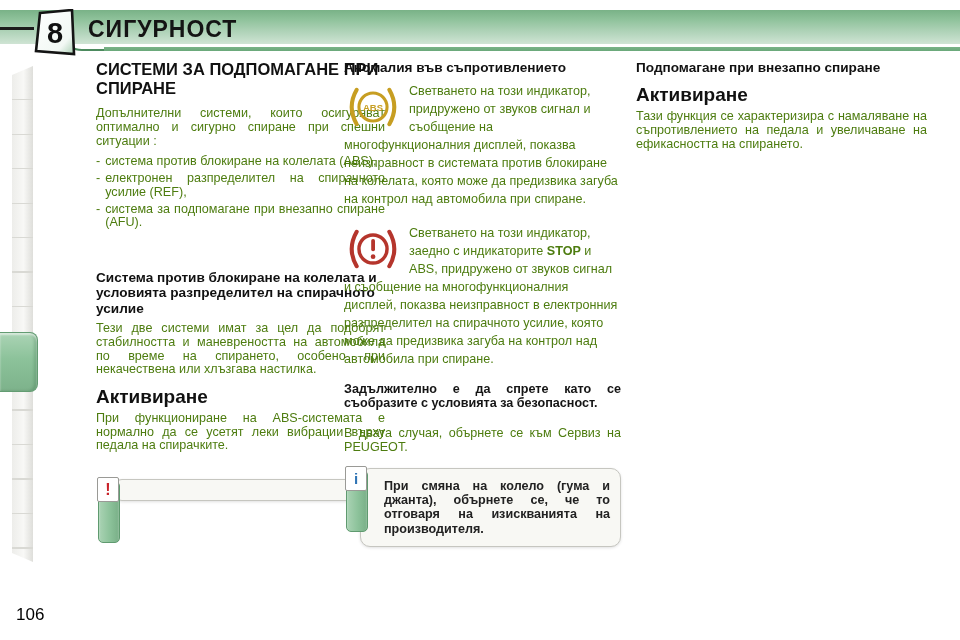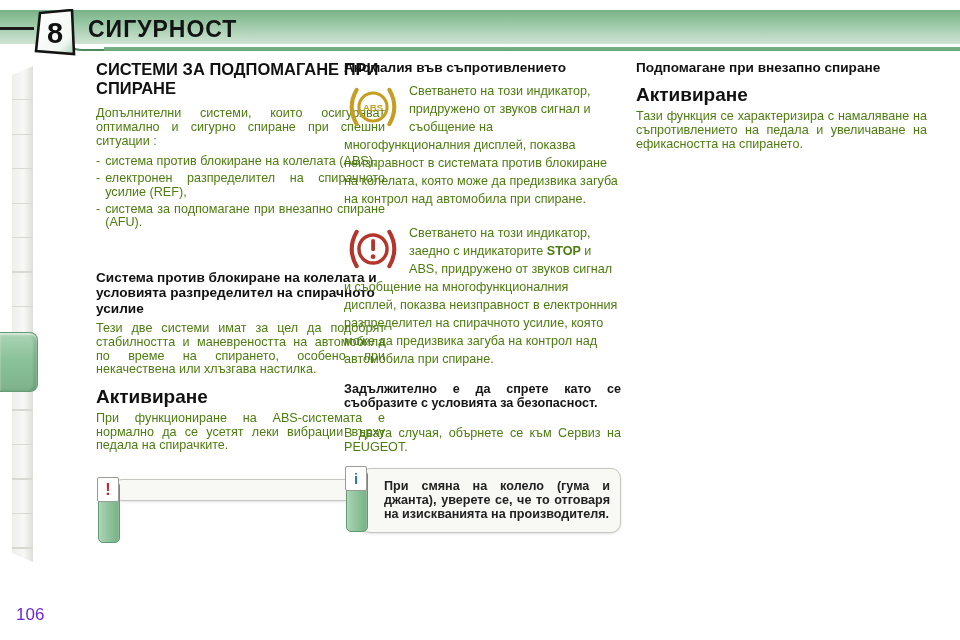--- a/index.html
+++ b/index.html
@@ -20,21 +20,21 @@
   
   .sidebar{position:absolute;left:12px;top:66px;width:21px;height:496px;
     background:
       repeating-linear-gradient(to bottom, rgba(0,0,0,0) 0 33px, #d9d9d4 33px 34.5px),
       linear-gradient(to right,#ededea,#f8f8f6 55%,#dededa);
     clip-path:polygon(0 9px,100% 0,100% 100%,0 calc(100% - 9px));}
   .sidebar-active-tab{position:absolute;left:0;top:332px;width:37px;height:58px;
     background:linear-gradient(to bottom,#abd4b5 0%,#8cc29a 45%,#7db28b 100%);
     border:1px solid #639c72;border-left:none;border-radius:0 8px 8px 0;
     box-shadow:inset 0 2px 2px rgba(255,255,255,.6), inset -3px 0 3px rgba(0,60,20,.18);}
-  .page-number{position:absolute;left:16px;top:605px;font-size:17px;color:#6d28d9;}
+  .page-number{position:absolute;left:16px;top:605px;font-size:17px;color:#000000;}
 
   
   .col{position:absolute;top:60px;}
   .col-left{left:52px;width:289px;margin-left:44px;}
   .col-mid{left:344px;width:277px;}
   .col-right{left:636px;width:291px;}
 
   .h1{font-size:16.5px;font-weight:bold;color:#111;line-height:1.13;margin:0 0 10px 0;}
   .h2{font-size:13.6px;font-weight:bold;color:#111;line-height:1.13;margin:0 0 6px 0;}
   .h3{font-size:19px;font-weight:bold;color:#111;margin:0 0 4px 0;}
@@ -156,21 +156,21 @@
     </div>
 
     <div class="p p-bold">Задължително е да спрете като се съобразите с условията за безопасност.</div>
     <div class="p contact">В двата случая, обърнете се към Сервиз на PEUGEOT.</div>
 
     <div class="note-box info-box">
       <div class="note-tab"></div>
       <div class="note-icon-square">
         <span class="info-glyph">i</span>
       </div>
-      <p class="note-text">При смяна на колело (гума и джанта), уверете се, че то отговаря на изискванията на производителя.</p>
+      <p class="note-text">При смяна на колело (гума и джанта), обърнете се, че то отговаря на изискванията на производителя.</p>
     </div>
   </div>
 
   <div class="col col-right">
     <div class="h2">Подпомагане при внезапно спиране</div>
     <div class="h3 mt-act">Активиране</div>
     <div class="p">Тази функция се характеризира с намаляване на съпротивлението на педала и увеличаване на ефикасността на спирането.</div>
   </div>
 
 </div>

